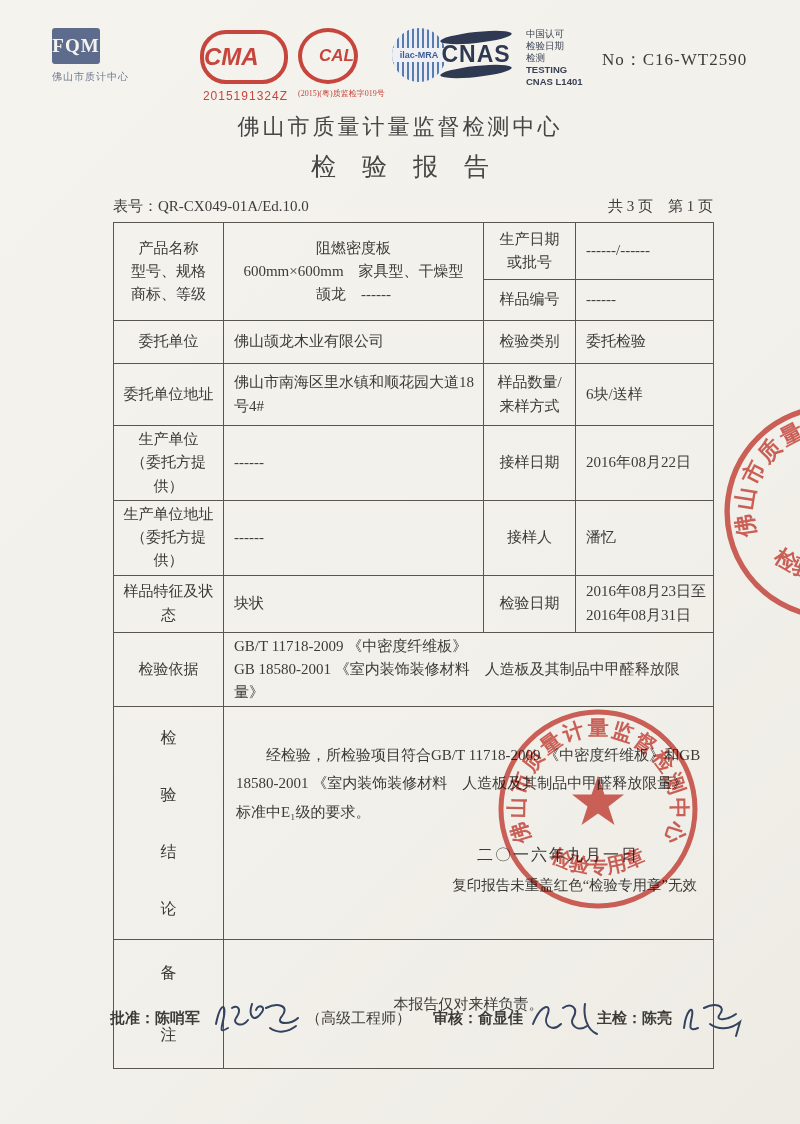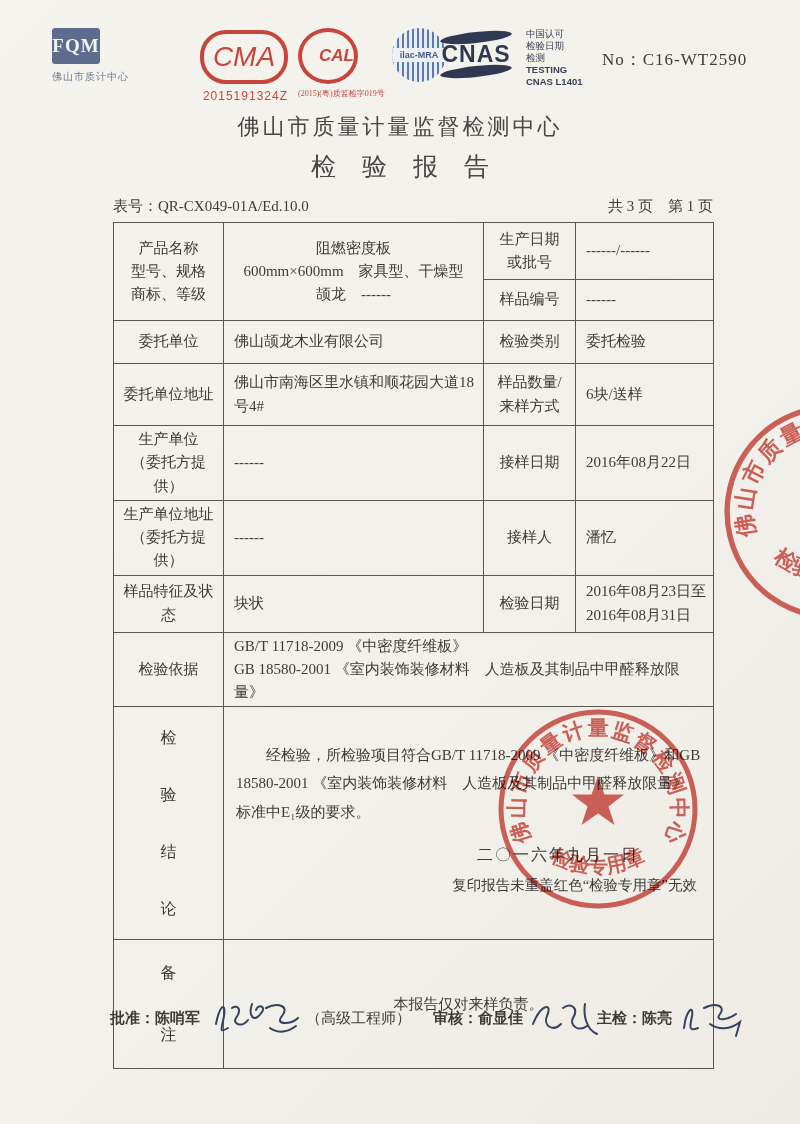--- a/index.html
+++ b/index.html
@@ -11,22 +11,22 @@
   }
   .page{position:absolute;inset:0;width:800px;height:1124px;overflow:hidden;
     background:linear-gradient(135deg,#f5f3ee 0%,#f2f0ea 60%,#edebe4 100%);}
   
   .hdr-abs{position:absolute;}
   .fqm-box{width:48px;height:36px;background:#5d6c8d;border-radius:3px;
     color:#f4f3ef;display:flex;align-items:center;justify-content:center;
     font-size:19px;font-weight:bold;letter-spacing:1px;}
   .fqm-cap{margin-top:6px;font-size:10px;color:#6d7890;letter-spacing:1px;text-align:center;}
   .cma-oval{width:80px;height:46px;border:4px solid #c6463d;border-radius:26px;
-    display:flex;align-items:center;justify-content:center;color:#c6463d;
-    font-weight:normal;font-size:28px;font-family:"Liberation Sans",sans-serif;font-style:italic;}
+    display:flex;align-items:center;color:#c6463d;
+    font-weight:bold;font-size:24px;font-family:"Liberation Sans",sans-serif;font-style:italic;}
   .logo-num{margin-top:5px;font-size:12px;color:#c6463d;text-align:right;
     font-family:"Liberation Sans",sans-serif;letter-spacing:1px;}
   .cal-circ{width:52px;height:48px;border:4px solid #c6463d;border-radius:50%;
     display:flex;align-items:center;justify-content:flex-end;color:#c6463d;
     font-weight:bold;font-size:17px;font-family:"Liberation Sans",sans-serif;font-style:italic;}
   .cal-num{margin-top:4px;font-size:8px;color:#c6463d;text-align:center;white-space:nowrap;}
   .ilac-circ{width:54px;height:54px;border-radius:50%;
     background:repeating-linear-gradient(90deg,#5a7bb0 0 2px,#e9ecf2 2px 5px);
     position:relative;overflow:hidden;margin-left:20px;}
   .ilac-band{position:absolute;left:0;right:0;top:20px;height:14px;background:#eef0f4;

